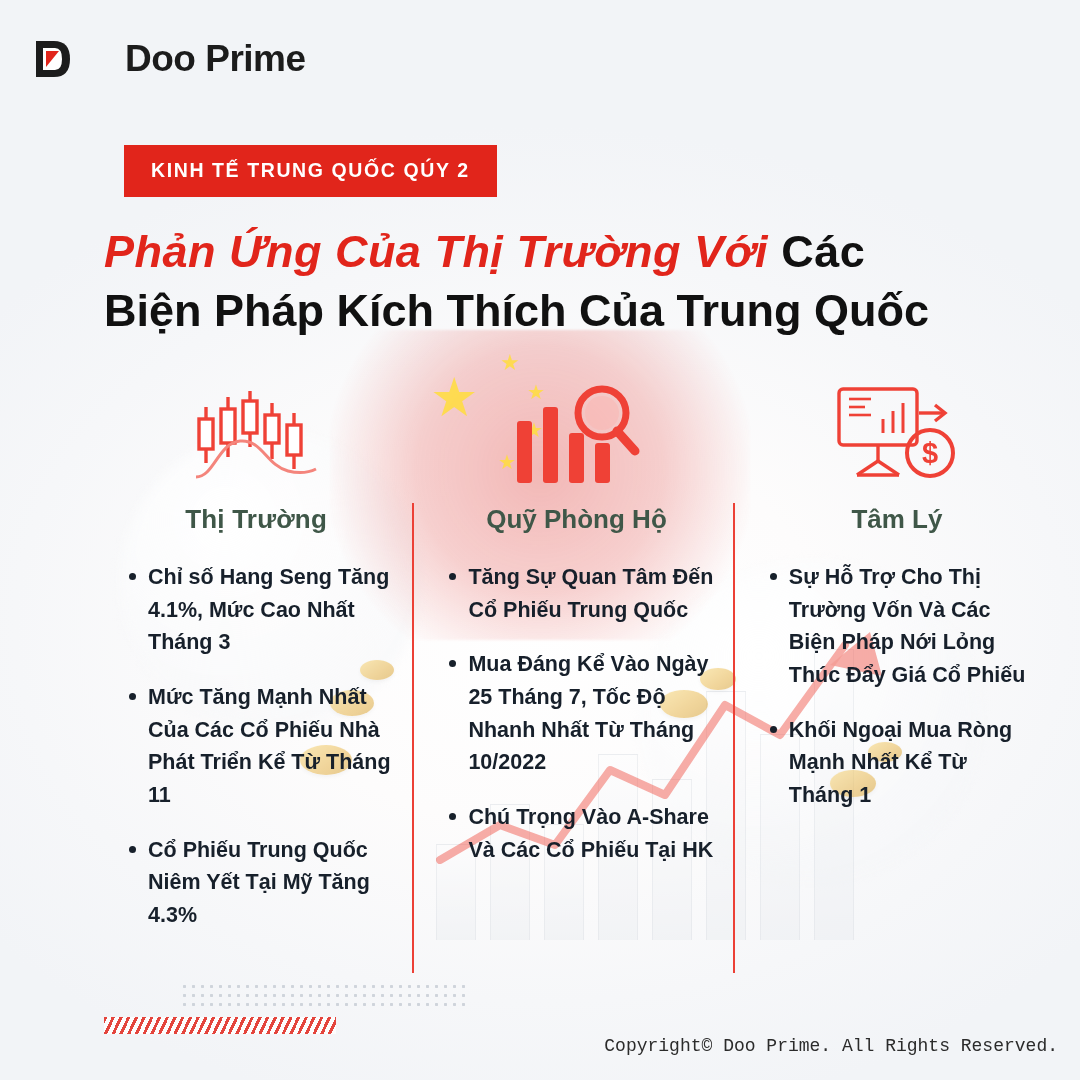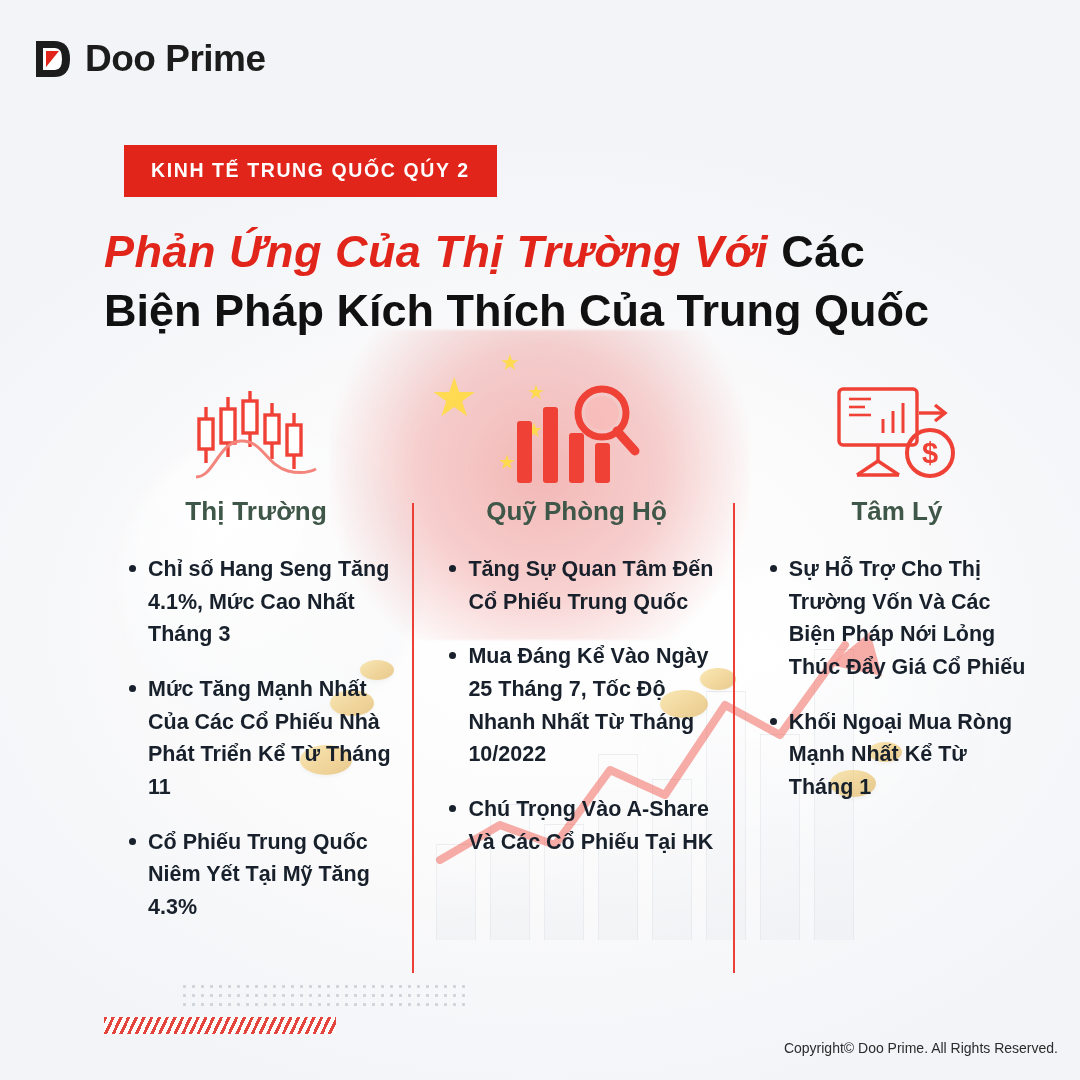--- a/index.html
+++ b/index.html
@@ -99,20 +99,21 @@
   .logo-mark {
     width: 38px;
     height: 40px;
     position: relative;
   }
   .logo-text {
     font-size: 37px;
     font-weight: 700;
     color: #1c1c1c;
     letter-spacing: -0.5px;
+    margin-left: 40px;
   }
 
   .tag {
     position: absolute;
     left: 104px;
     top: 145px;
     background: #e1251b;
     color: #ffffff;
     font-size: 19.5px;
     font-weight: 700;
@@ -162,21 +163,21 @@
     height: 118px;
     display: flex;
     align-items: center;
     justify-content: center;
   }
   .col-title {
     text-align: center;
     font-size: 26px;
     font-weight: 700;
     color: #3f5748;
-    margin-top: 0;
+    margin-top: 8px;
     margin-bottom: 26px;
   }
   .col ul {
     margin: 0;
     padding-left: 30px;
     list-style: none;
   }
   .col li {
     position: relative;
     font-size: 21.5px;
@@ -218,22 +219,23 @@
     width: 290px;
     height: 28px;
     background-image: radial-gradient(#c8ced6 1.4px, transparent 1.5px);
     background-size: 9px 9px;
     opacity: 0.85;
   }
   .copyright {
     position: absolute;
     right: 22px;
     bottom: 24px;
-    font-size: 14px;
+    font-size: 18px;
     color: #2b2b2b;
+    font-family: Liberation Mono, monospace;
   }
 </style>
 </head>
 <body>
 
 <div class="poster">
 
   <div class="bg-layer">
     <div class="bg-blob" style="left:120px; top:430px; width:300px; height:300px;"></div>
     <div class="bg-blob" style="left:640px; top:560px; width:340px; height:320px;"></div>

